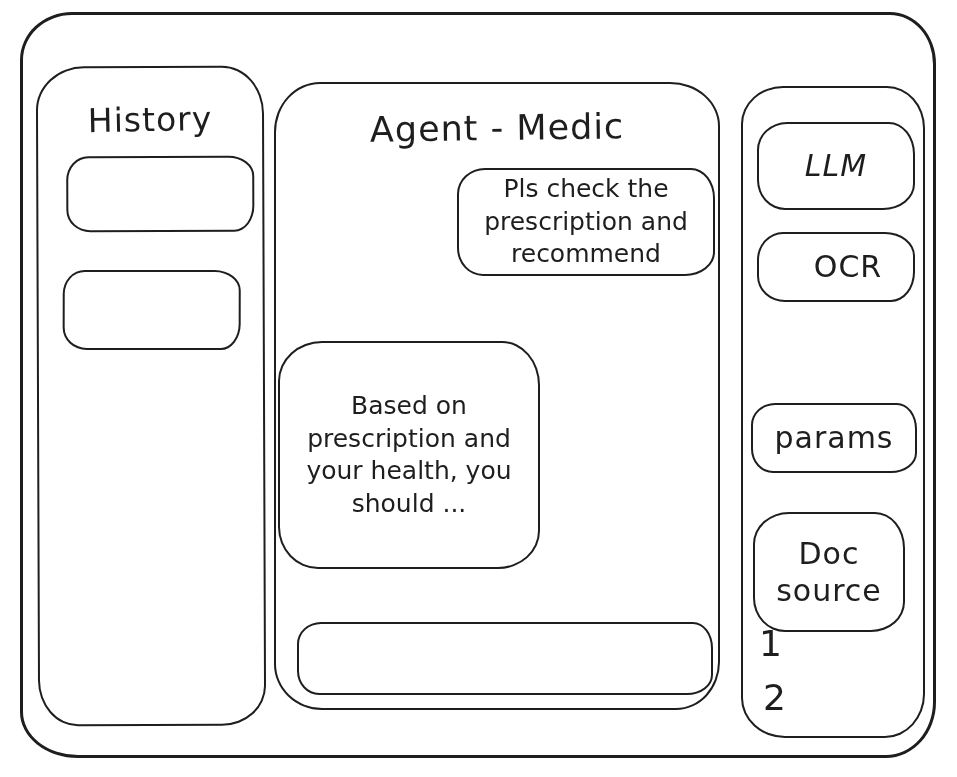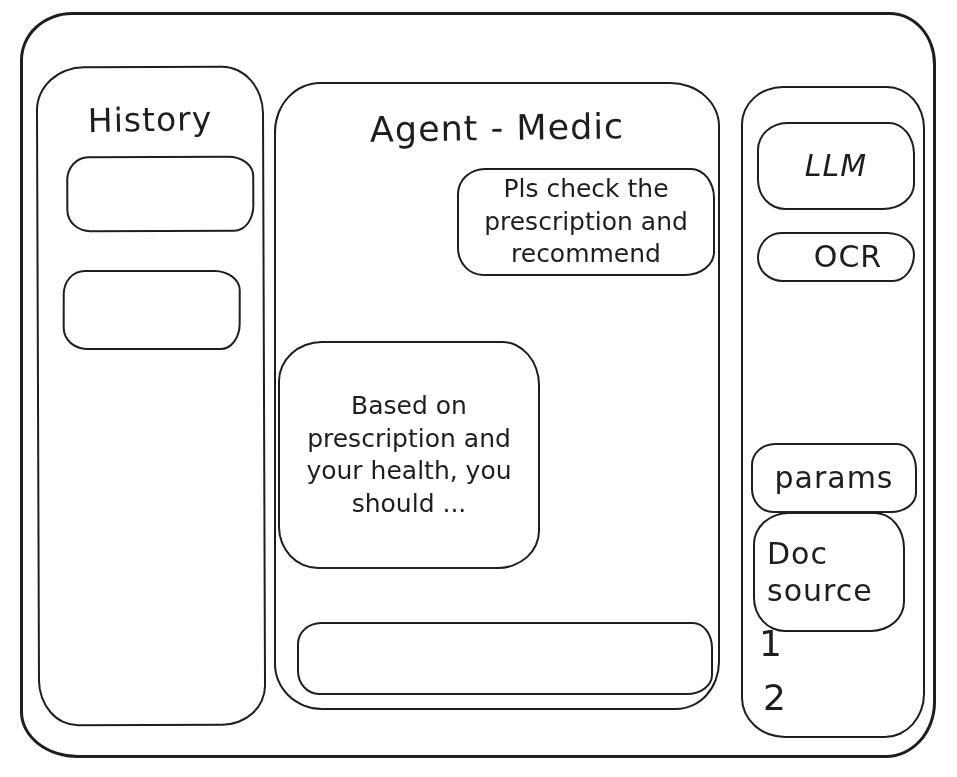--- a/index.html
+++ b/index.html
@@ -76,40 +76,39 @@
     color: #1e1e1e;
     outline: none;
   }
   
   .right-panel {
     left: 718px; top: 71px; width: 184px; height: 652px;
     border-radius: 42px 38px 40px 44px / 38px 42px 44px 40px;
   }
   .tool-btn {
     display: flex; align-items: center; justify-content: center;
-    text-align: left;
+    text-align: center;
     font-size: 30px;
     letter-spacing: 1px;
     line-height: 1.25;
     cursor: pointer;
   }
   .tool-btn.llm {
     left: 14px; top: 34px; width: 158px; height: 88px;
     border-radius: 30px 26px 32px 28px / 28px 32px 26px 30px;
     font-style: italic;
   }
   .tool-btn.ocr {
-    left: 14px; top: 144px; width: 158px; height: 50px;
+    left: 14px; top: 144px; width: 158px; height: 70px;
     border-radius: 26px 30px 24px 28px / 28px 24px 30px 26px;
     padding-left: 24px;
   }
   .tool-btn.params {
     left: 8px; top: 315px; width: 166px; height: 70px;
     border-radius: 24px 20px 26px 22px / 22px 26px 20px 24px;
-    margin-top: 40px;
   }
   .tool-btn.docsource {
     left: 10px; top: 424px; width: 152px; height: 120px;
     border-radius: 36px 30px 34px 32px / 32px 36px 30px 34px;
     padding: 0 12px;
   }
   .doc-num {
     position: absolute;
     font-size: 36px;
     line-height: 1;

